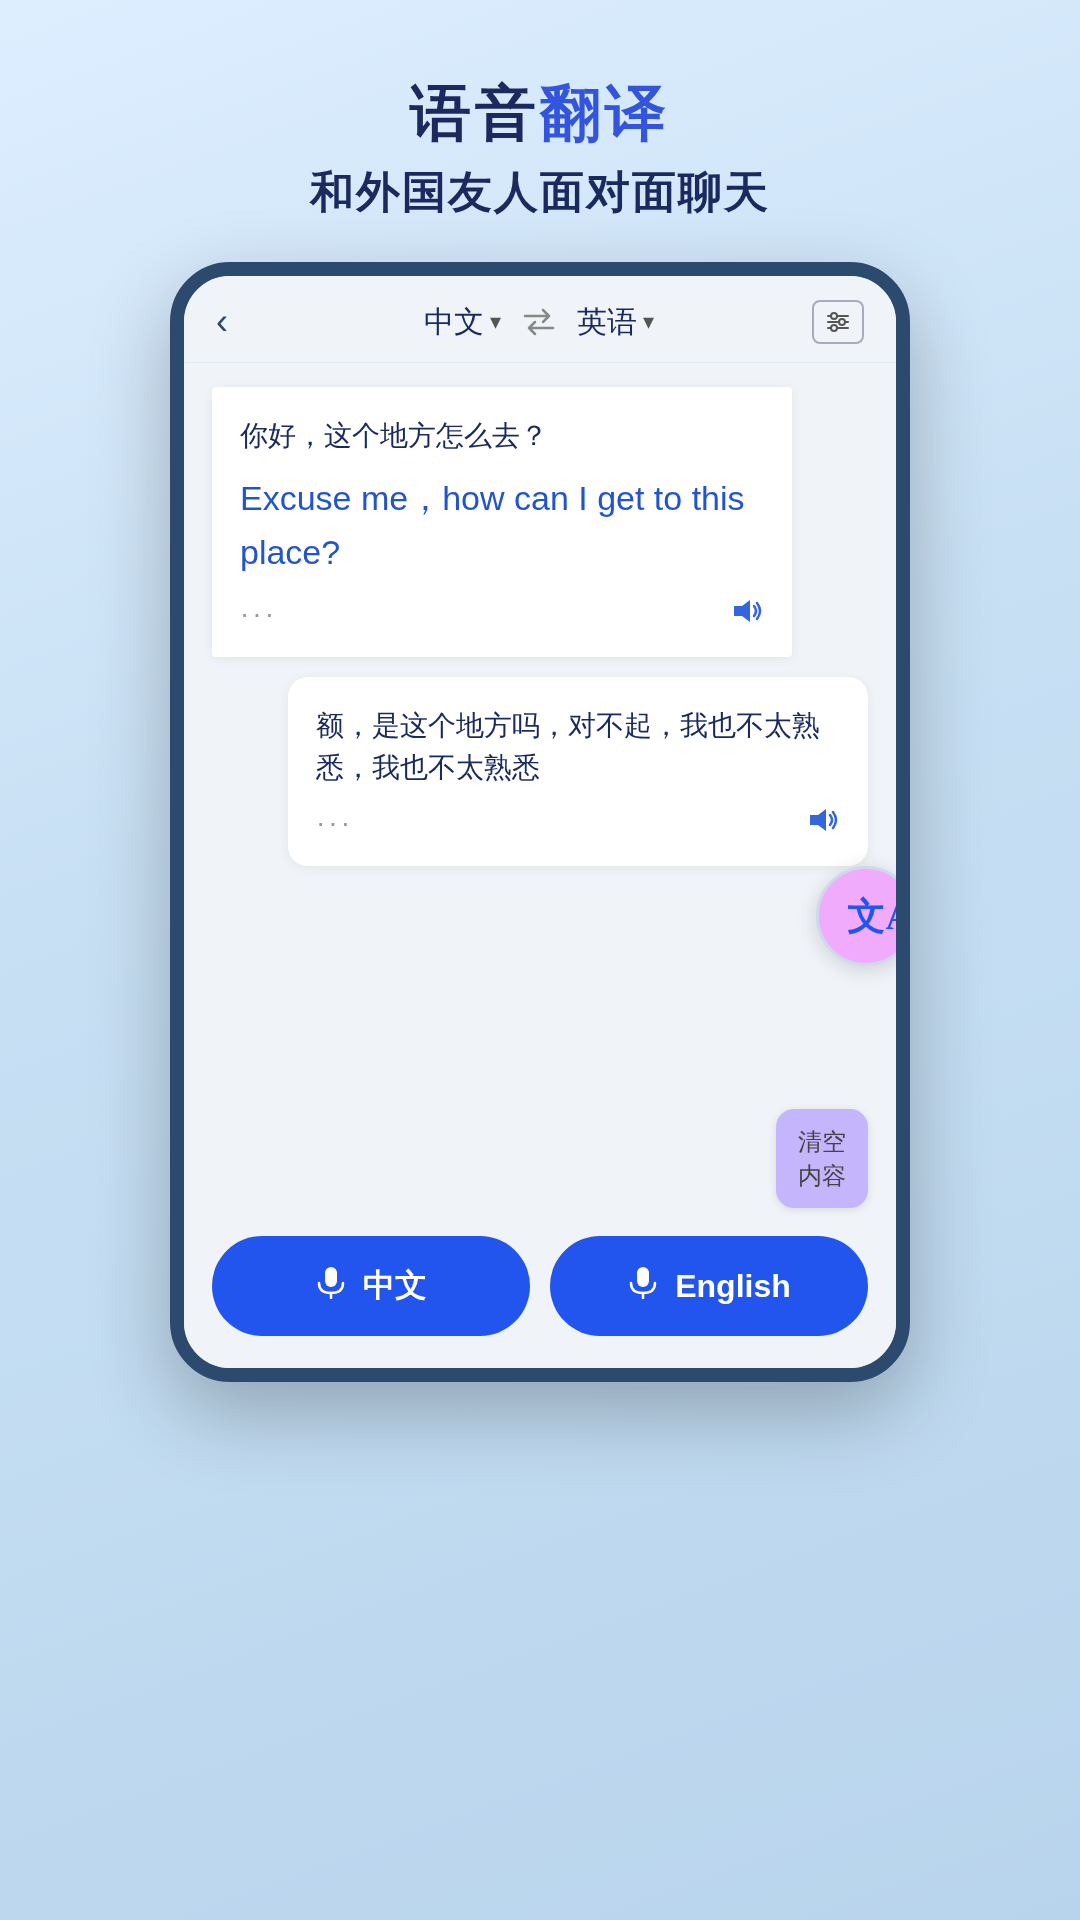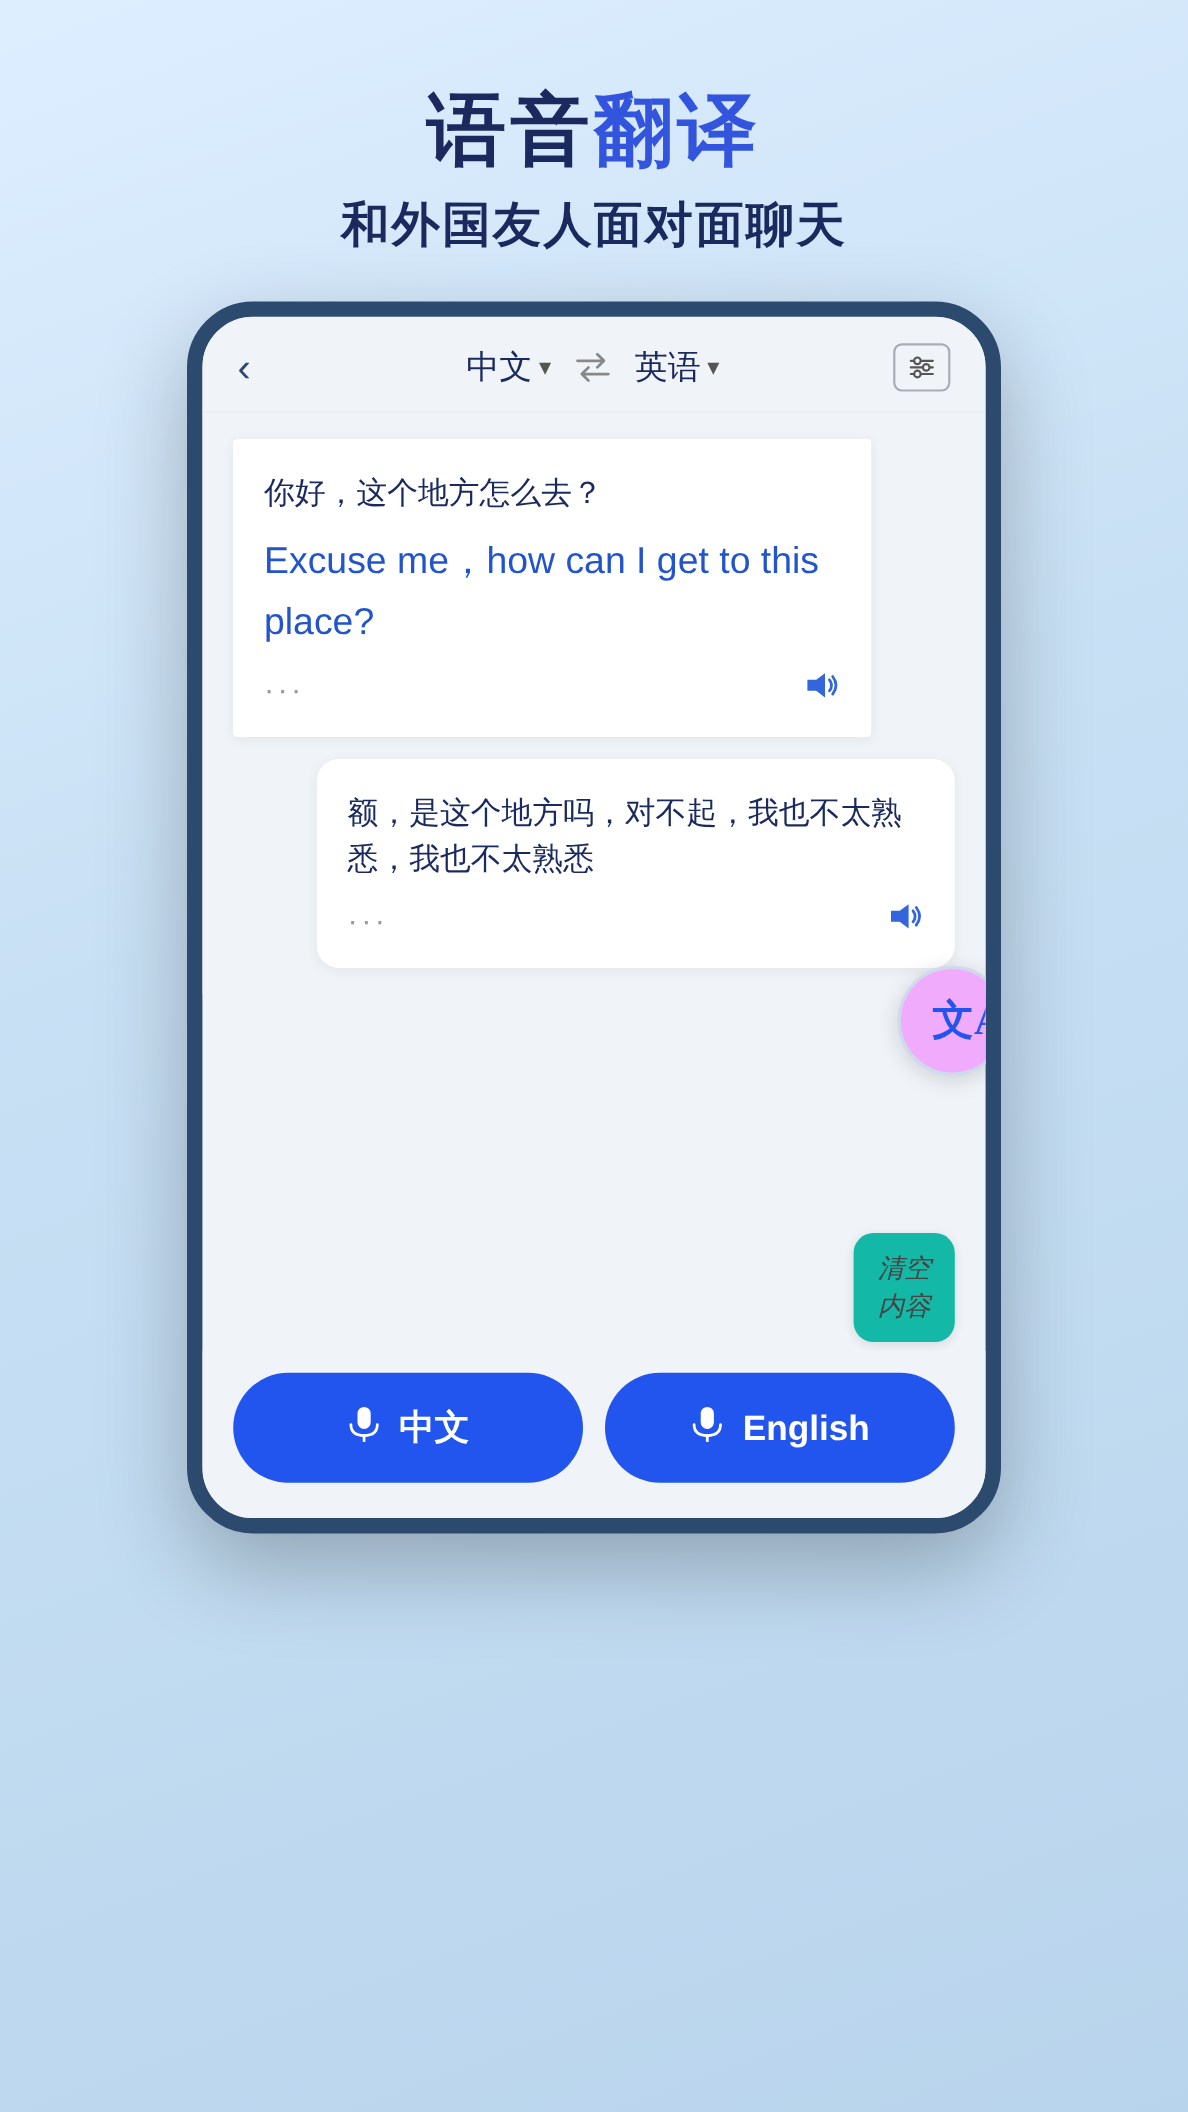--- a/index.html
+++ b/index.html
@@ -14,21 +14,21 @@
       position: relative;
     }
 
     .page-title-area {
       text-align: center;
       padding-top: 80px;
       padding-bottom: 40px;
     }
 
     .page-title-line1 {
-      font-size: 72px;
+      font-size: 61px;
       font-weight: 900;
       color: #1a2a5e;
       letter-spacing: 4px;
       line-height: 1.1;
     }
 
     .page-title-line1 .highlight {
       color: #3355dd;
     }
 
@@ -172,30 +172,29 @@
     .speaker-icon {
       color: #3366dd;
       font-size: 30px;
     }
 
     
     .clear-btn {
       position: absolute;
       right: 28px;
       bottom: 160px;
-      background: #14b8a6;
+      background: #c4b5fd;
       border-radius: 18px;
       padding: 16px 22px;
       font-size: 24px;
       color: #444;
       text-align: left;
       cursor: pointer;
       line-height: 1.4;
       box-shadow: 0 2px 10px rgba(0,0,0,0.1);
-      font-style: italic;
     }
 
     
     .bottom-buttons {
       display: flex;
       gap: 20px;
       padding: 20px 28px 32px 28px;
       background: #f0f4f8;
       position: absolute;
       bottom: 0;

